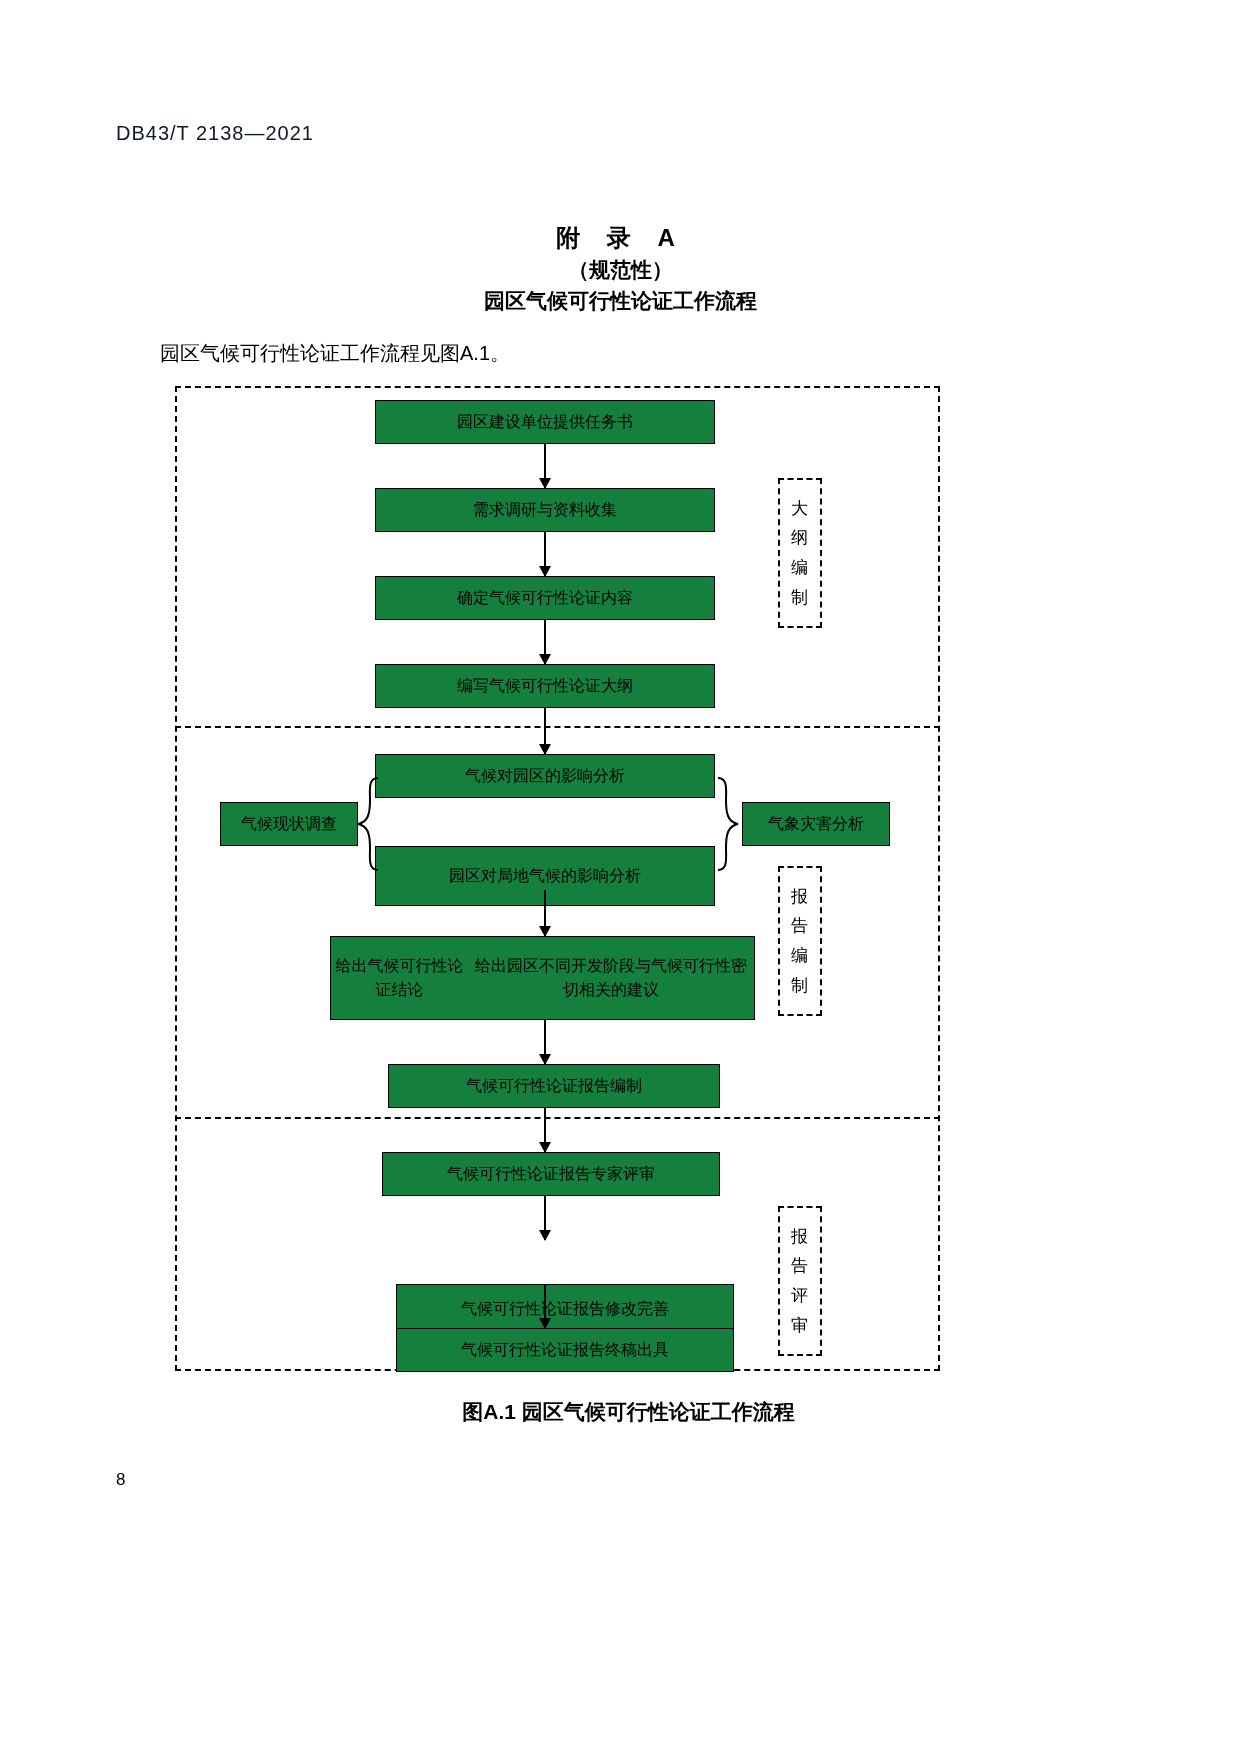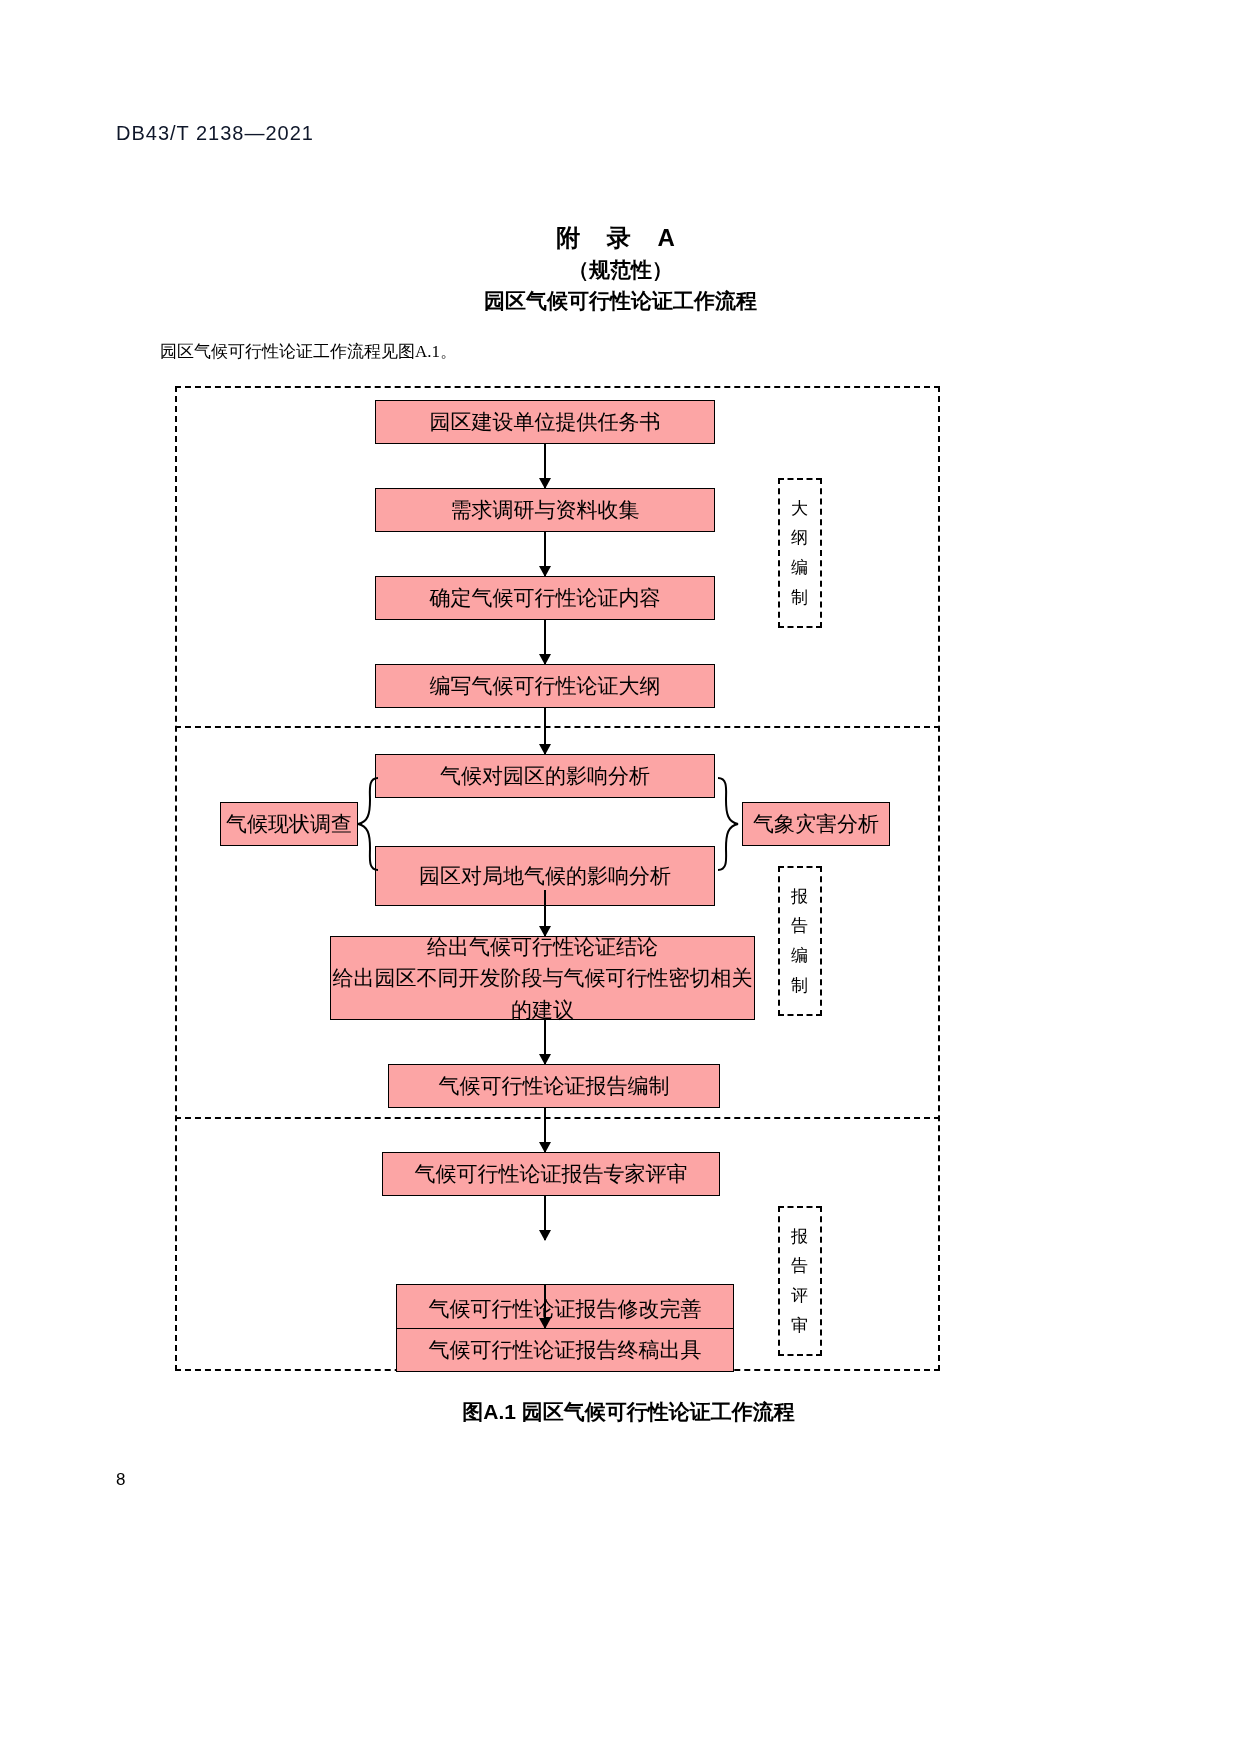--- a/index.html
+++ b/index.html
@@ -30,22 +30,22 @@
     text-align:center; font-size:21px; font-weight:bold;
     font-family:Liberation Mono, monospace;
   }
   .appx-name{
     position:absolute; left:0; top:287px; width:1241px;
     text-align:center; font-size:21px; font-weight:bold;
     font-family:"Liberation Sans", sans-serif;
   }
   .intro{
     position:absolute; left:160px; top:340px;
-    font-size:17px;
-    font-family:Liberation Serif, serif;
+    font-size:20px;
+    font-family:Liberation Sans, sans-serif;
   }
 
   
   .frame{
     position:absolute; left:175px; top:386px;
     width:765px; height:985px;
     border:2px dashed #000;
     box-sizing:border-box;
   }
   .divider{
@@ -53,29 +53,29 @@
     border-top:2px dashed #000;
     height:0;
   }
   .div1{top:726px;}
   .div2{top:1117px;}
 
   
   .box{
     position:absolute;
     border:1.5px solid #000;
-    background:#fca5a5;
+    background:#15803d;
     box-sizing:border-box;
     display:flex; align-items:center; justify-content:center;
-    font-size:21px;
+    font-size:16px;
     font-family:"Liberation Sans", sans-serif;
     line-height:1.5;
     text-align:center;
   }
-  .box.two-line{flex-direction:column;}
+  .box.two-line{flex-direction:row;}
 
   
   .arrow{
     position:absolute; width:0;
     border-left:2px solid #000;
   }
   .arrow:after{
     content:"";
     position:absolute;
     left:-7px; bottom:-1px;

